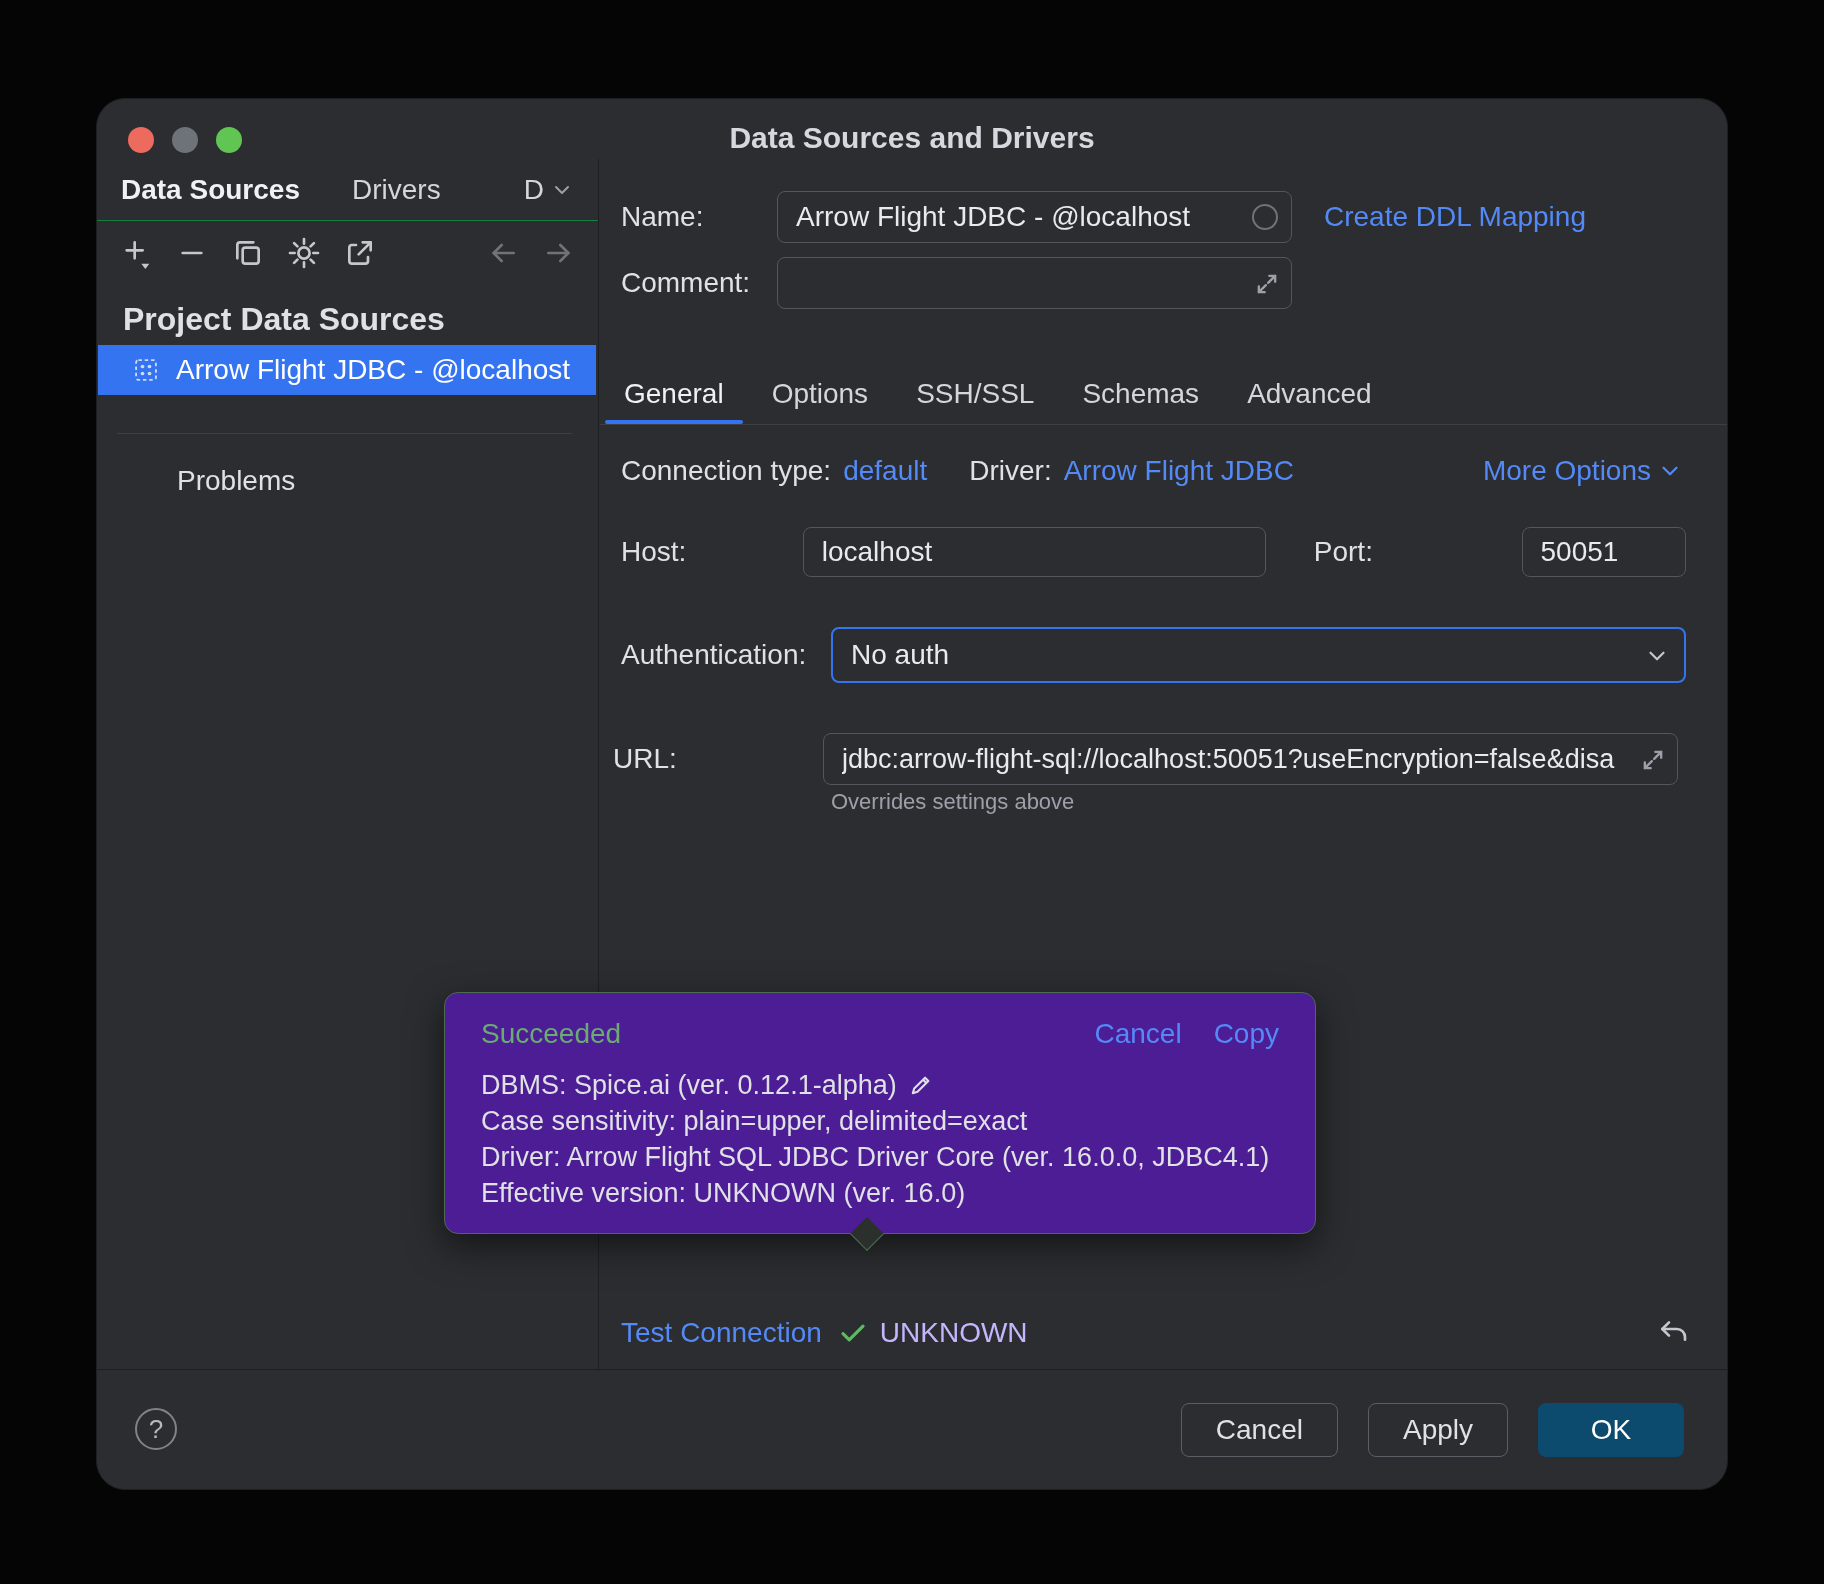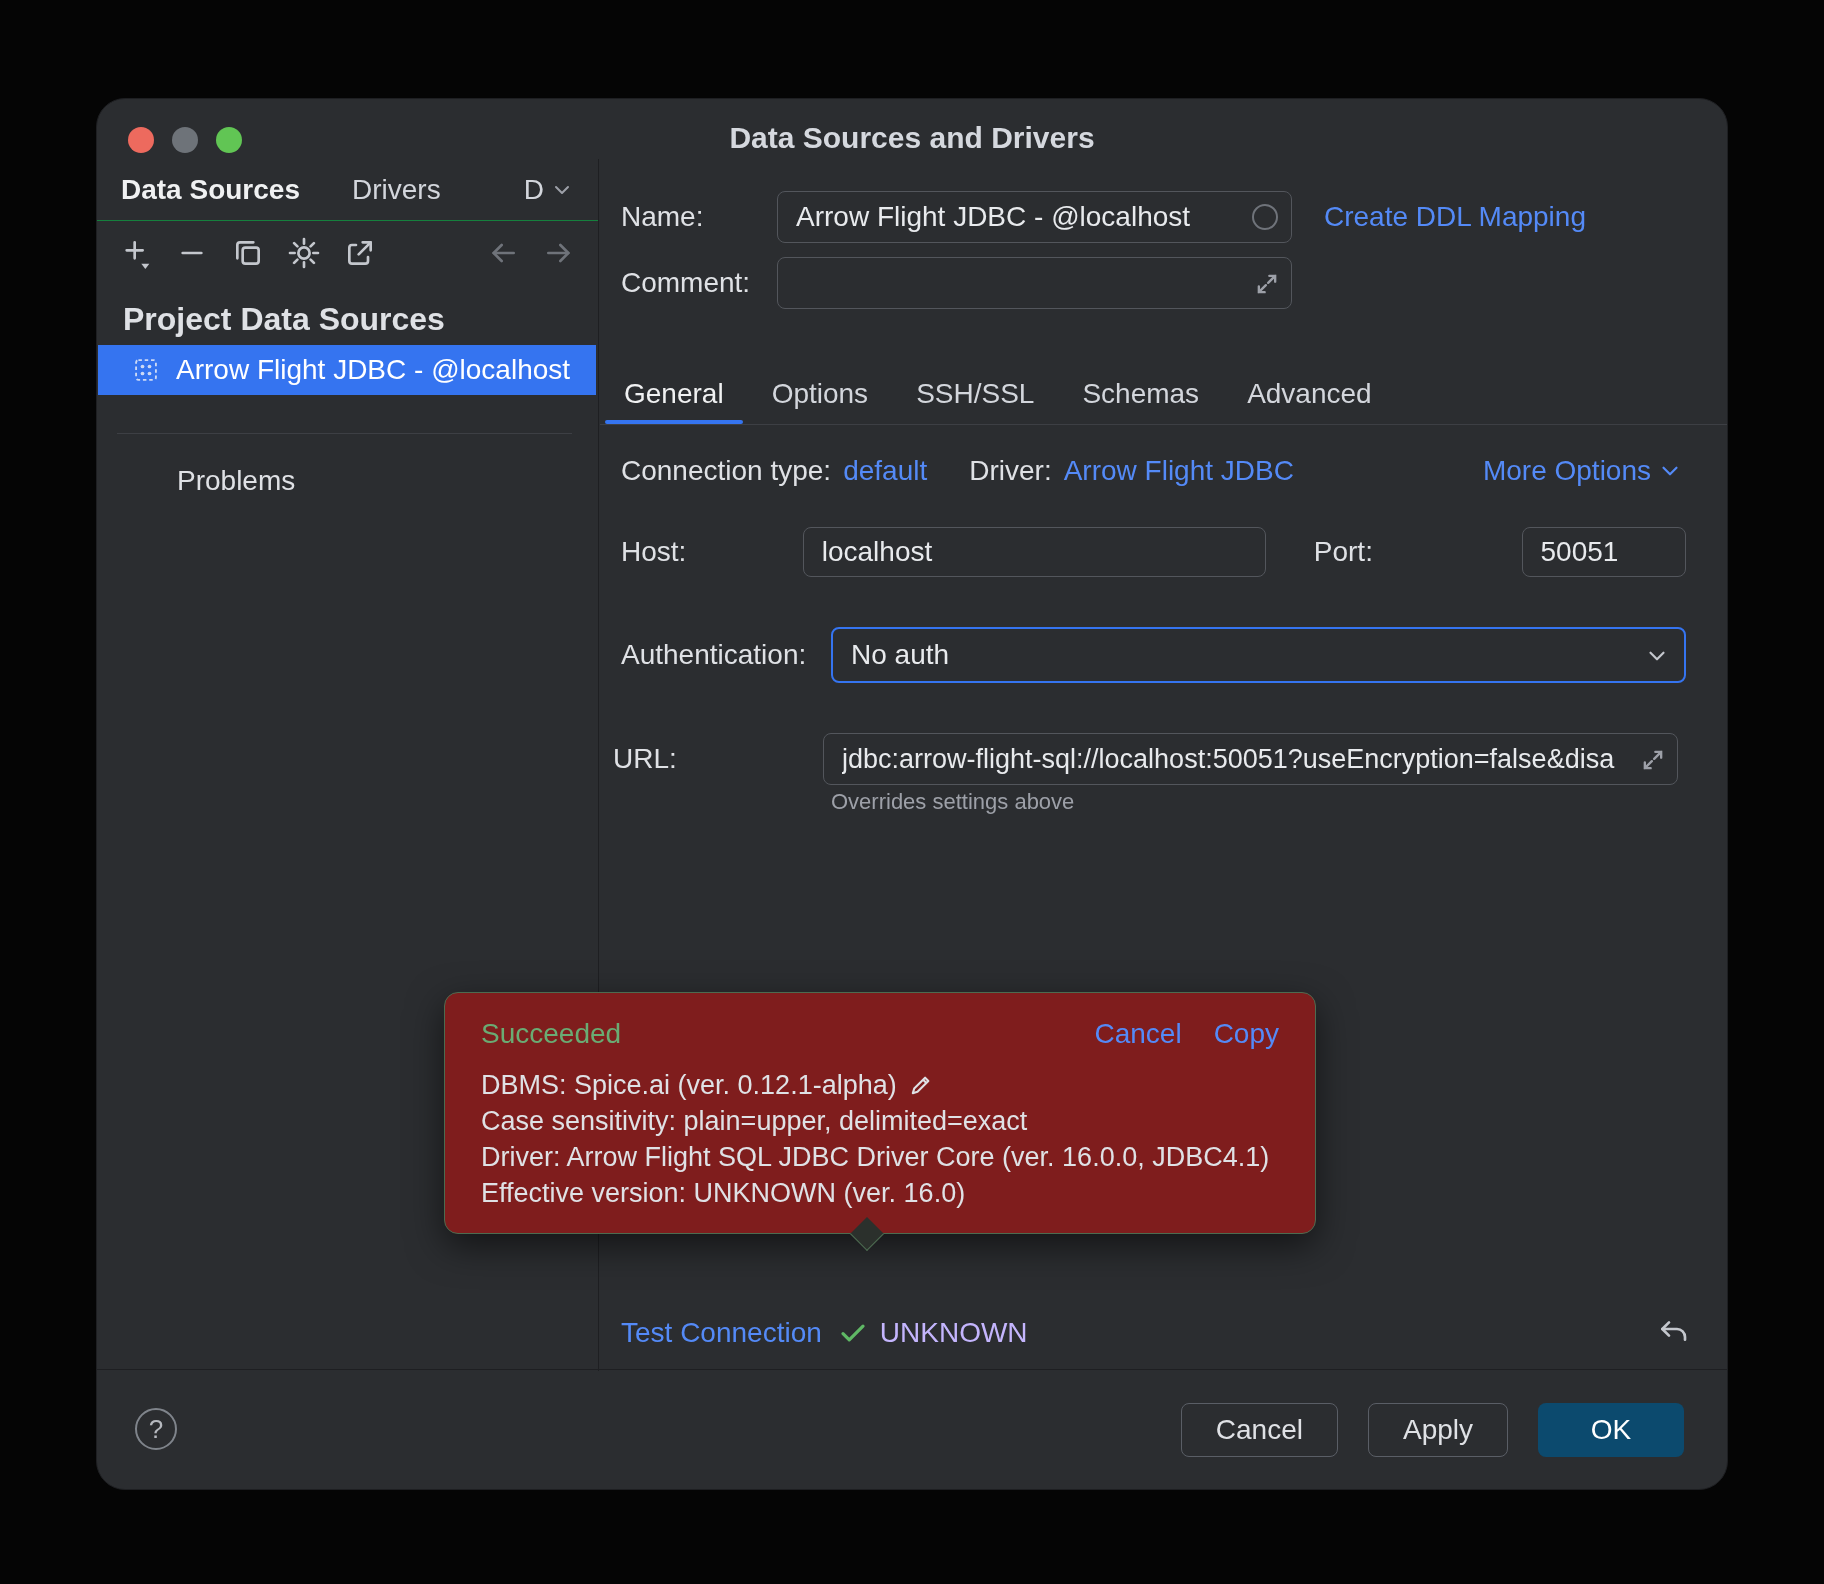--- a/index.html
+++ b/index.html
@@ -142,21 +142,21 @@
     display: flex; align-items: center; font-size: 28px;
   }
   #check-icon { margin-left: 16px; display: flex; }
   #conn-status { margin-left: 12px; color: #c4b5fd; }
   #revert-btn { margin-left: auto; cursor: pointer; display: flex; }
   #revert-btn svg { stroke: #c4c7cd; fill: none; stroke-width: 2; stroke-linecap: round; stroke-linejoin: round; }
 
   
   #popup {
     position: absolute; left: 347px; top: 893px; width: 872px;
-    background: #7f1d1d; border: 1px solid #4d6b50; border-radius: 14px;
+    background: #4c1d95; border: 1px solid #4d6b50; border-radius: 14px;
     box-shadow: 0 12px 36px rgba(0,0,0,0.55);
     padding: 22px 36px 22px 36px; z-index: 20;
   }
   #popup-header { display: flex; align-items: center; height: 38px; }
   #popup-status { color: #6aab73; font-size: 28px; }
   #popup-actions { margin-left: auto; display: flex; gap: 32px; }
   #popup-lines { margin-top: 14px; }
   .popup-line { font-size: 27px; color: #dfe1e5; line-height: 36px; white-space: nowrap; display: flex; align-items: center; }
   .popup-line .edit { margin-left: 10px; display: flex; cursor: pointer; }
   .popup-line .edit svg { stroke: #dfe1e5; fill: none; stroke-width: 1.8; stroke-linejoin: round; }

